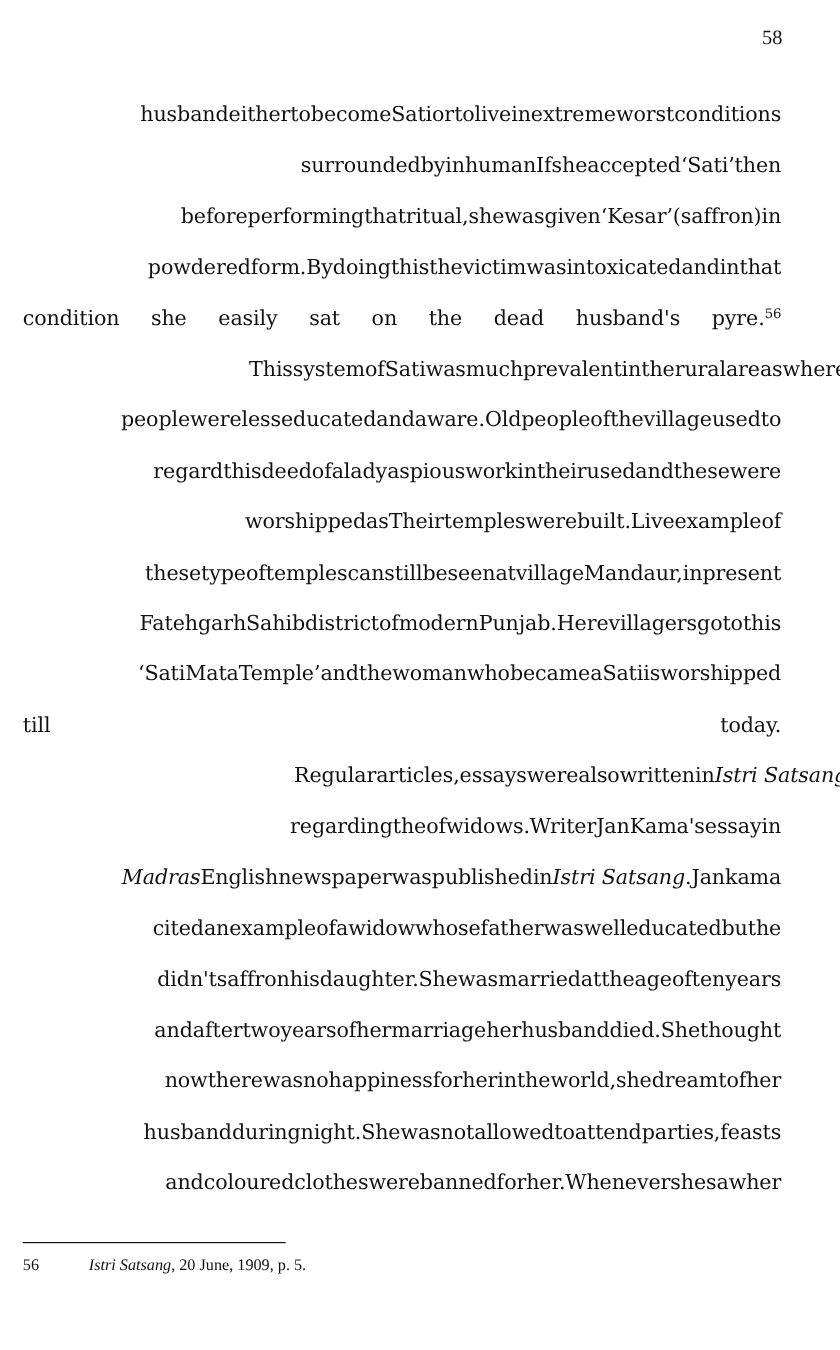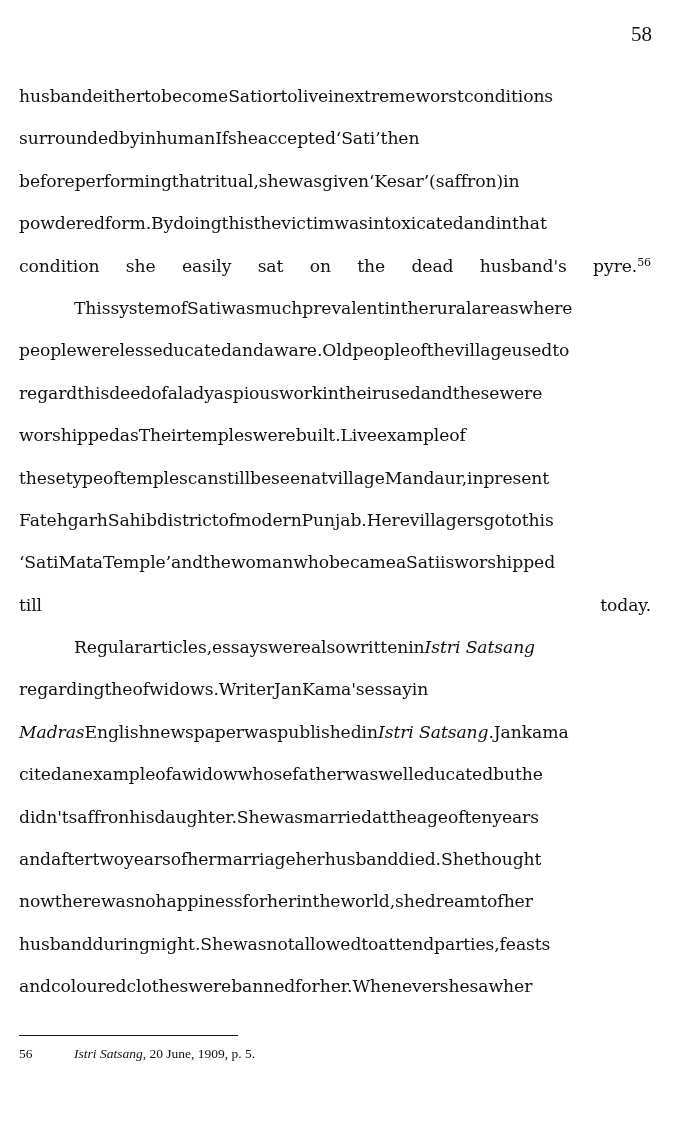--- a/index.html
+++ b/index.html
@@ -1,27 +1,27 @@
 <!DOCTYPE html>
 <html><head>
   <meta charset="utf-8">
   <style>
     html, body { margin: 0; padding: 0; background: #ffffff; }
     body { width: 700px; height: 1125px; position: relative; overflow: hidden;
            font-family: "DejaVu Serif", "Liberation Serif", serif; color: #111; }
-    .page-number { position: absolute; top: 22px; right: 48px; font-family: "Liberation Serif", serif; font-size: 21px; }
+    .page-number { position: absolute; top: 22px; right: 48px; font-family: "Liberation Serif", serif; font-size: 17px; }
     .body { position: absolute; left: 19px; width: 632px; top: 79px; }
     .line { height: 42.4px; line-height: 34px; font-size: 17.2px; text-align: justify; text-align-last: justify; white-space: nowrap; letter-spacing: -0.1px; }
     .line span { display: inline; }
     i { font-style: italic; }
     sup { font-size: 11px; vertical-align: 6px; line-height: 0; }
     .fn-rule { position: absolute; left: 19px; top: 1035px; width: 219px; height: 0; border-top: 1.5px solid #111; }
     .footnote { position: absolute; left: 19px; top: 1046px; font-family: Liberation Serif, serif; font-size: 13.5px; }
     .footnote .fn-num { display: inline-block; width: 55px; }
-    .justify-wrap { display: flex; justify-content: flex-start; width: 100%; }
+    .justify-wrap { display: flex; justify-content: flex-end; width: 100%; }
   </style>
 </head>
 <body>
 
 <div>
   <div class="page-number">58</div>
 
   <div class="body" id="body">
       <div class="line">
         <div class="justify-wrap">

